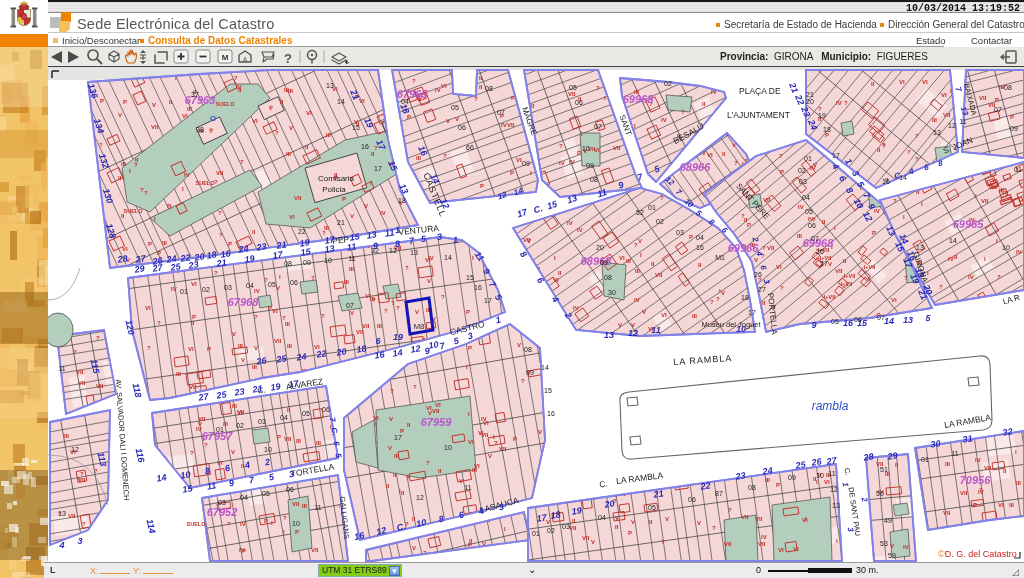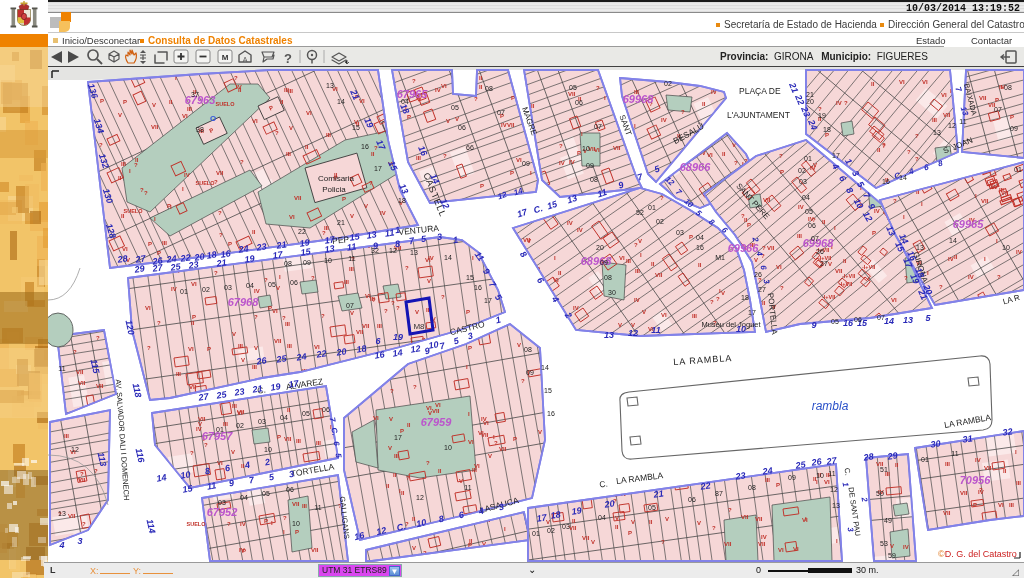--- a/index.html
+++ b/index.html
@@ -17,31 +17,32 @@
 .ybul{display:inline-block;width:5px;height:5px;background:#e8c070;margin:0 4px 1px 0}
 #menurow{position:absolute;left:48px;top:33px;width:896px;height:14px;background:#fff;border-bottom:1px solid #9a9a9a;font-size:9.5px;color:#333}
 #toolbar{position:absolute;left:48px;top:47px;width:976px;height:20px;background:#e9e9e6;border-bottom:1px solid #404040}
 #prov{position:absolute;left:672px;top:4px;font-size:10px;color:#222}
 #sidebar{position:absolute;left:0;top:0;width:48px;height:578px;background:#f2c468}
 #armsbox{position:absolute;left:0;top:0;width:48px;height:34px;background:#fff;border-right:1px solid #999;border-bottom:1px solid #999}
 #oband{position:absolute;left:0;top:34px;width:48px;height:13px;background:#ef8200}
 #mapwrap{position:absolute;left:48px;top:67px;width:976px;height:495px;background:#fff}
 #botbar{position:absolute;left:44px;top:562px;width:980px;height:16px;background:#ececec;border-top:1px solid #9a9a9a;font-size:9px}
 .or{color:#e8913c}
-#srssel{position:absolute;left:274px;top:1px;width:84px;height:13px;background:#d946ef;border:1px solid #8aa;font-size:9px;color:#222;padding-left:3px}
+#srssel{position:absolute;left:274px;top:1px;width:84px;height:13px;background:#84cc16;border:1px solid #8aa;font-size:9px;color:#222;padding-left:3px}
 #srsarrow{position:absolute;right:1px;top:1px;width:11px;height:10px;background:linear-gradient(#9ec2ef,#5b8fd4);border:1px solid #46c;color:#fff;font-size:8px;text-align:center;line-height:9px}
 </style></head>
 <body>
 <div id="topbar">
     <span id="date">10/03/2014 13:19:52</span>
   </div>
 <div id="header">
  <div style="position:absolute;left:2px;top:4px;width:11px;height:11px;background:#bcbcbc"></div>
  <div style="position:absolute;left:13px;top:-1px;width:10px;height:10px;background:#ef8200"></div>
  <div style="position:absolute;left:11px;top:8px;width:11px;height:11px;background:#f6c05c;border-radius:0 0 5px 0"></div>
+ <span id="title">Sede Electrónica del Catastro</span>
  <span class="hright" style="left:668px"><span class="obul"></span>Secretaría de Estado de Hacienda</span>
  <span class="hright" style="left:832px"><span class="obul"></span>Dirección General del Catastro</span>
 </div>
 <div id="menurow">
  <span style="position:absolute;left:5px;top:2px"><span class="ybul"></span>Inicio/Desconectar</span>
  <span style="position:absolute;left:92px;top:2px;color:#ef8200;font-weight:bold;font-size:10px"><span class="obul" style="background:#ef8200"></span>Consulta de Datos Catastrales</span>
  <span style="position:absolute;left:868px;top:2px">Estado</span>
  <span style="position:absolute;left:923px;top:2px">Contactar</span>
 </div>
 <div id="toolbar">

